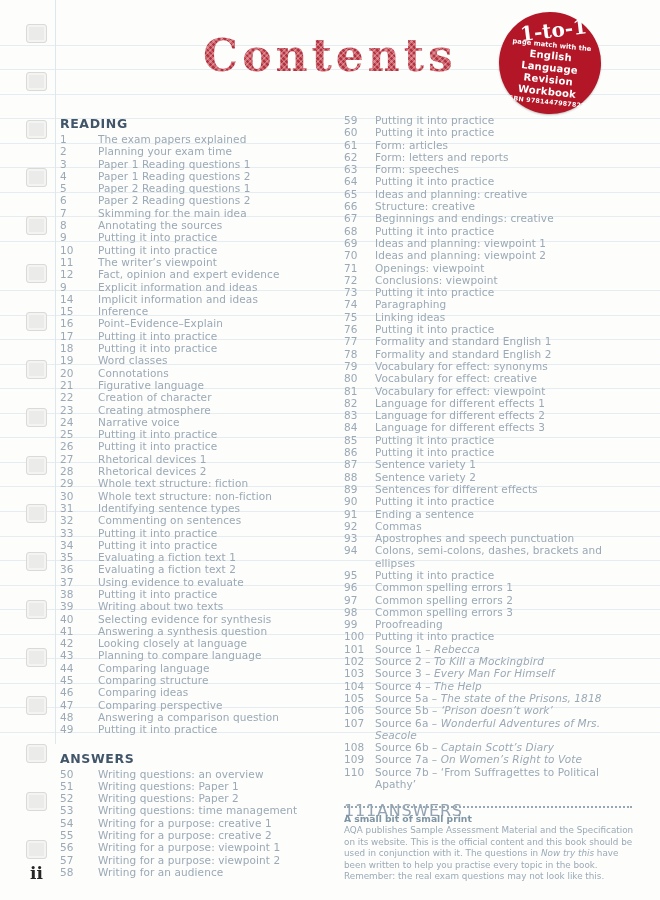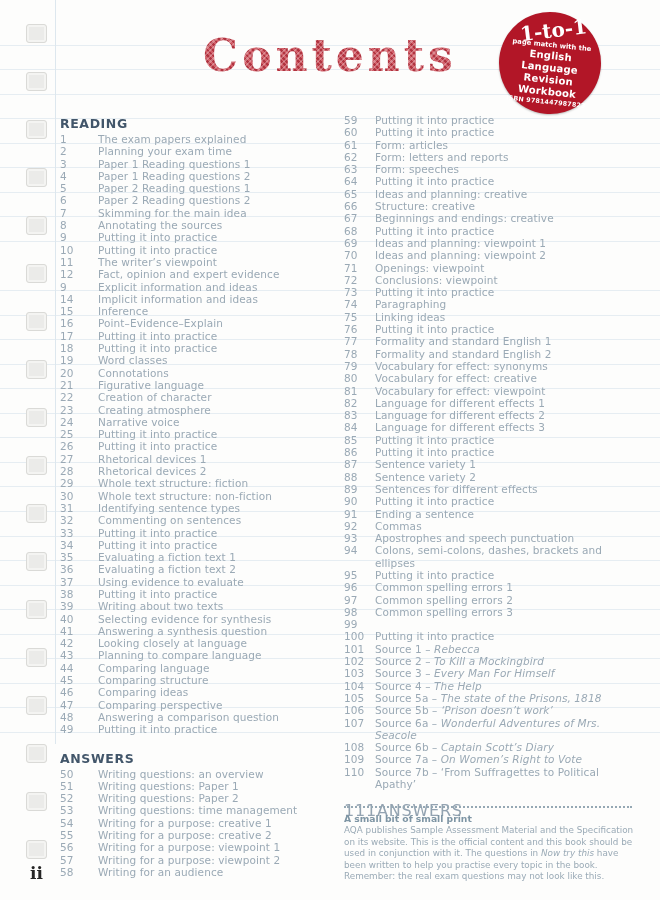--- a/index.html
+++ b/index.html
@@ -488,20 +488,21 @@
       <div class="toc-row">
         <span class="toc-num">97</span>
         <span class="toc-title"><span>Common spelling errors 2</span></span>
       </div>
       <div class="toc-row">
         <span class="toc-num">98</span>
         <span class="toc-title"><span>Common spelling errors 3</span></span>
       </div>
       <div class="toc-row">
         <span class="toc-num">99</span>
+        <span class="toc-title"><span>Proofreading</span></span>
       </div>
       <div class="toc-row">
         <span class="toc-num">100</span>
         <span class="toc-title"><span>Putting it into practice</span></span>
       </div>
       <div class="toc-row">
         <span class="toc-num">101</span>
         <span class="toc-title"><span>Source 1 – </span><i>Rebecca</i></span>
       </div>
       <div class="toc-row">

